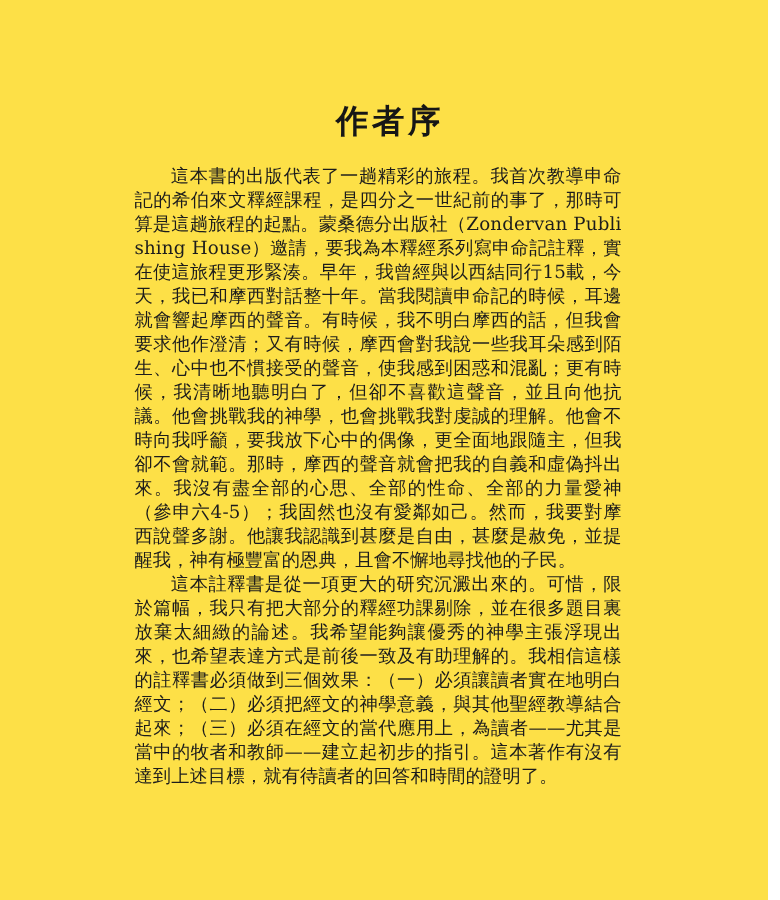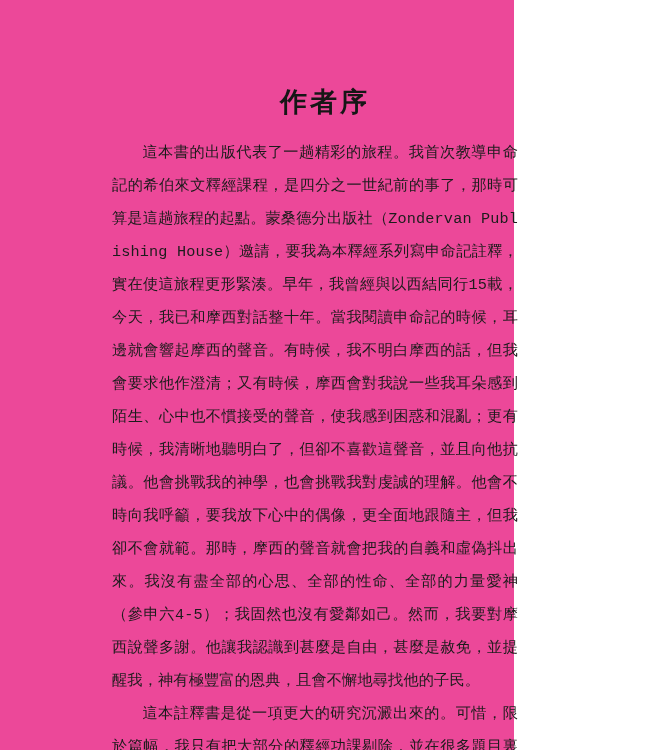--- a/index.html
+++ b/index.html
@@ -12,24 +12,24 @@
     width: 650px;
     height: 750px;
     overflow: hidden;
     font-family: "DejaVu Serif", "Liberation Serif", serif;
     color: #1a1a1a;
     -webkit-font-smoothing: antialiased;
   }
 
   .page {
     position: relative;
-    width: 514px;
+    width: 640px;
     height: 750px;
     box-sizing: border-box;
-    background: #ec4899;
+    background: #fde047;
   }
 
   
   .page-title {
     position: absolute;
     top: 68px;
     left: 0;
     width: 650px;
     text-align: center;
     font-family: "DejaVu Sans", "Liberation Sans", sans-serif;
@@ -44,29 +44,28 @@
   .body-column {
     position: absolute;
     top: 137px;
     left: 112px;
     width: 406px;
   }
 
   .para {
     margin: 0 0 0 0;
     font-size: 15.2px;
-    line-height: 33px;
+    line-height: 20px;
     text-align: justify;
     text-justify: inter-character;
     text-align-last: left;
     letter-spacing: 0.15px;
     color: #1c1c1c;
     word-break: break-all;
     hyphens: none;
-    font-family: Liberation Mono, monospace;
   }
 
   .para.indent {
     text-indent: 2em;
   }
 </style>
 </head>
 <body>
 
 <div class="page">

